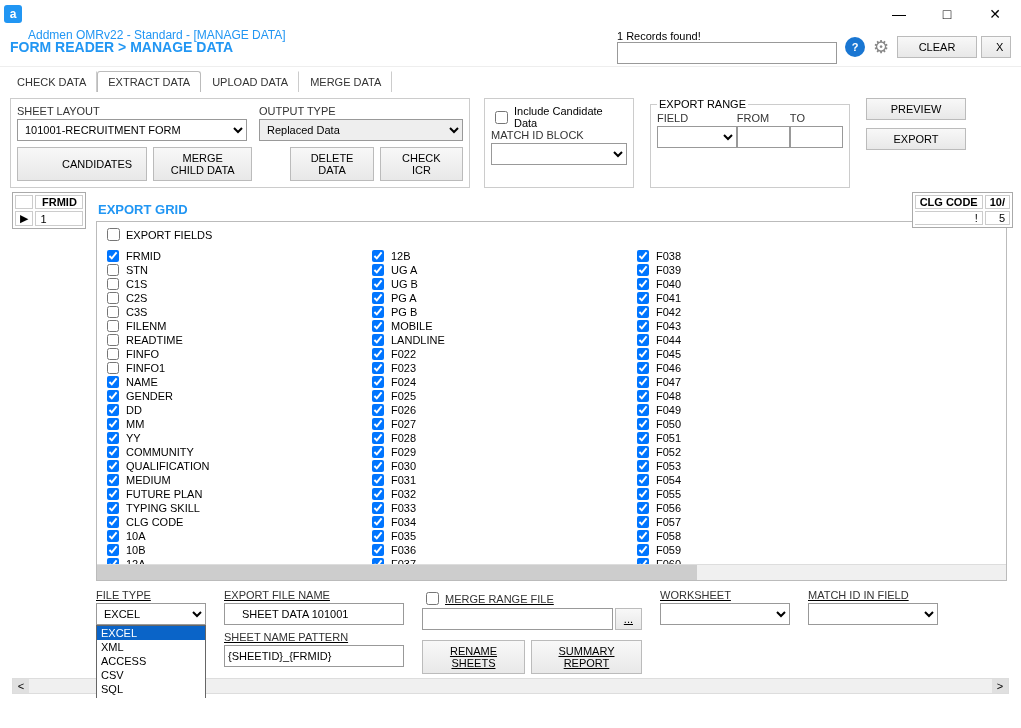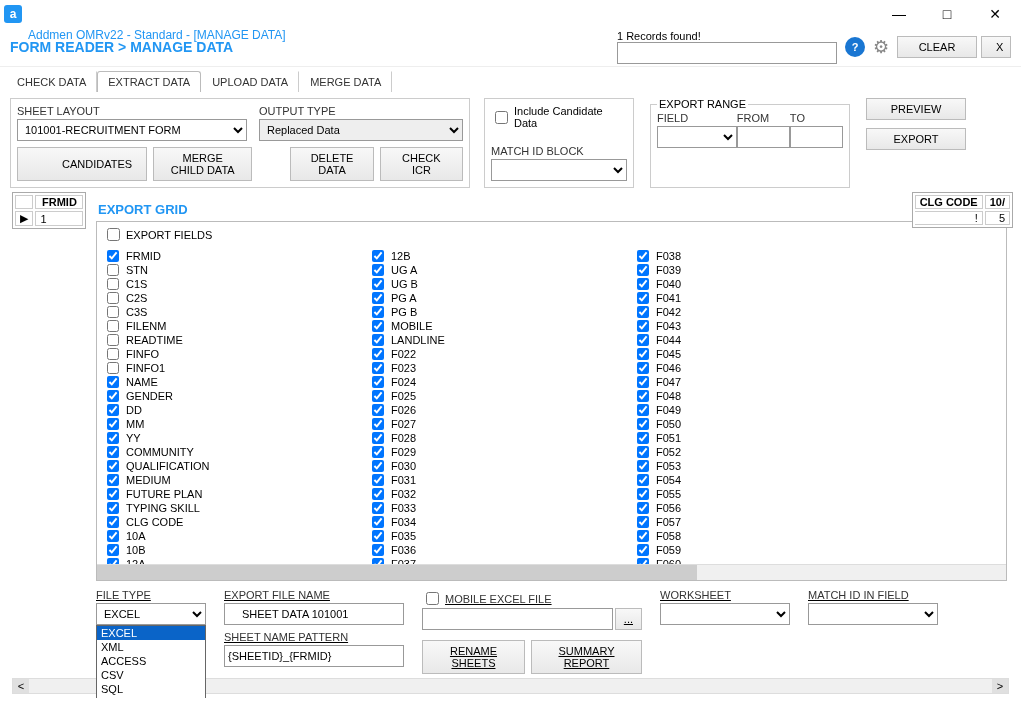--- a/index.html
+++ b/index.html
@@ -105,21 +105,21 @@
       <button class="btn" style="flex:1;margin-left:32px;">DELETE DATA</button>
       <button class="btn" style="flex:1;">CHECK ICR</button>
     </div>
   </div>
 
   <div class="groupbox" style="flex:0 0 150px;">
     <div class="chkline">
       <input type="checkbox" style="">
       <span>Include Candidate Data</span>
     </div>
-    <span class="lbl" style="margin-top:16px;">MATCH ID BLOCK</span>
+    <span class="lbl" style="margin-top:0;">MATCH ID BLOCK</span>
     <select style="width:100%;"><option></option></select>
   </div>
 
   <fieldset class="groupbox" style="flex:0 0 200px; padding-top:2px;">
     <legend style="font-size:11px;">EXPORT RANGE</legend>
     <div style="display:flex;align-items:flex-end;">
       <div style="flex:1.2;">
         <span class="lbl">FIELD</span>
         <select style="width:100%;"><option></option></select>
       </div>
@@ -484,21 +484,21 @@
     </div>
     <div style="width:180px;">
       <span class="lbl">EXPORT FILE NAME</span>
       <input type="text" style="width: 100%; padding-left: 17px;" value="SHEET DATA 101001">
       <span class="lbl" style="margin-top:6px;">SHEET NAME PATTERN</span>
       <input type="text" style="width: 100%;" value="{SHEETID}_{FRMID}">
     </div>
     <div style="width:220px;">
       <div class="chkline">
           <input type="checkbox" style="">
-          <span class="lbl" style="margin:0;">MOBILE EXCEL FILE</span>
+          <span class="lbl" style="margin:0;">MERGE RANGE FILE</span>
         </div>
       <div style="display:flex;gap:2px;">
         <input type="text" style="flex: 1 1 0%;">
         <button class="btn small">...</button>
       </div>
       <div style="display:flex;gap:6px;margin-top:10px;">
         <button class="btn">RENAME SHEETS</button>
         <button class="btn">SUMMARY REPORT</button>
       </div>
     </div>

